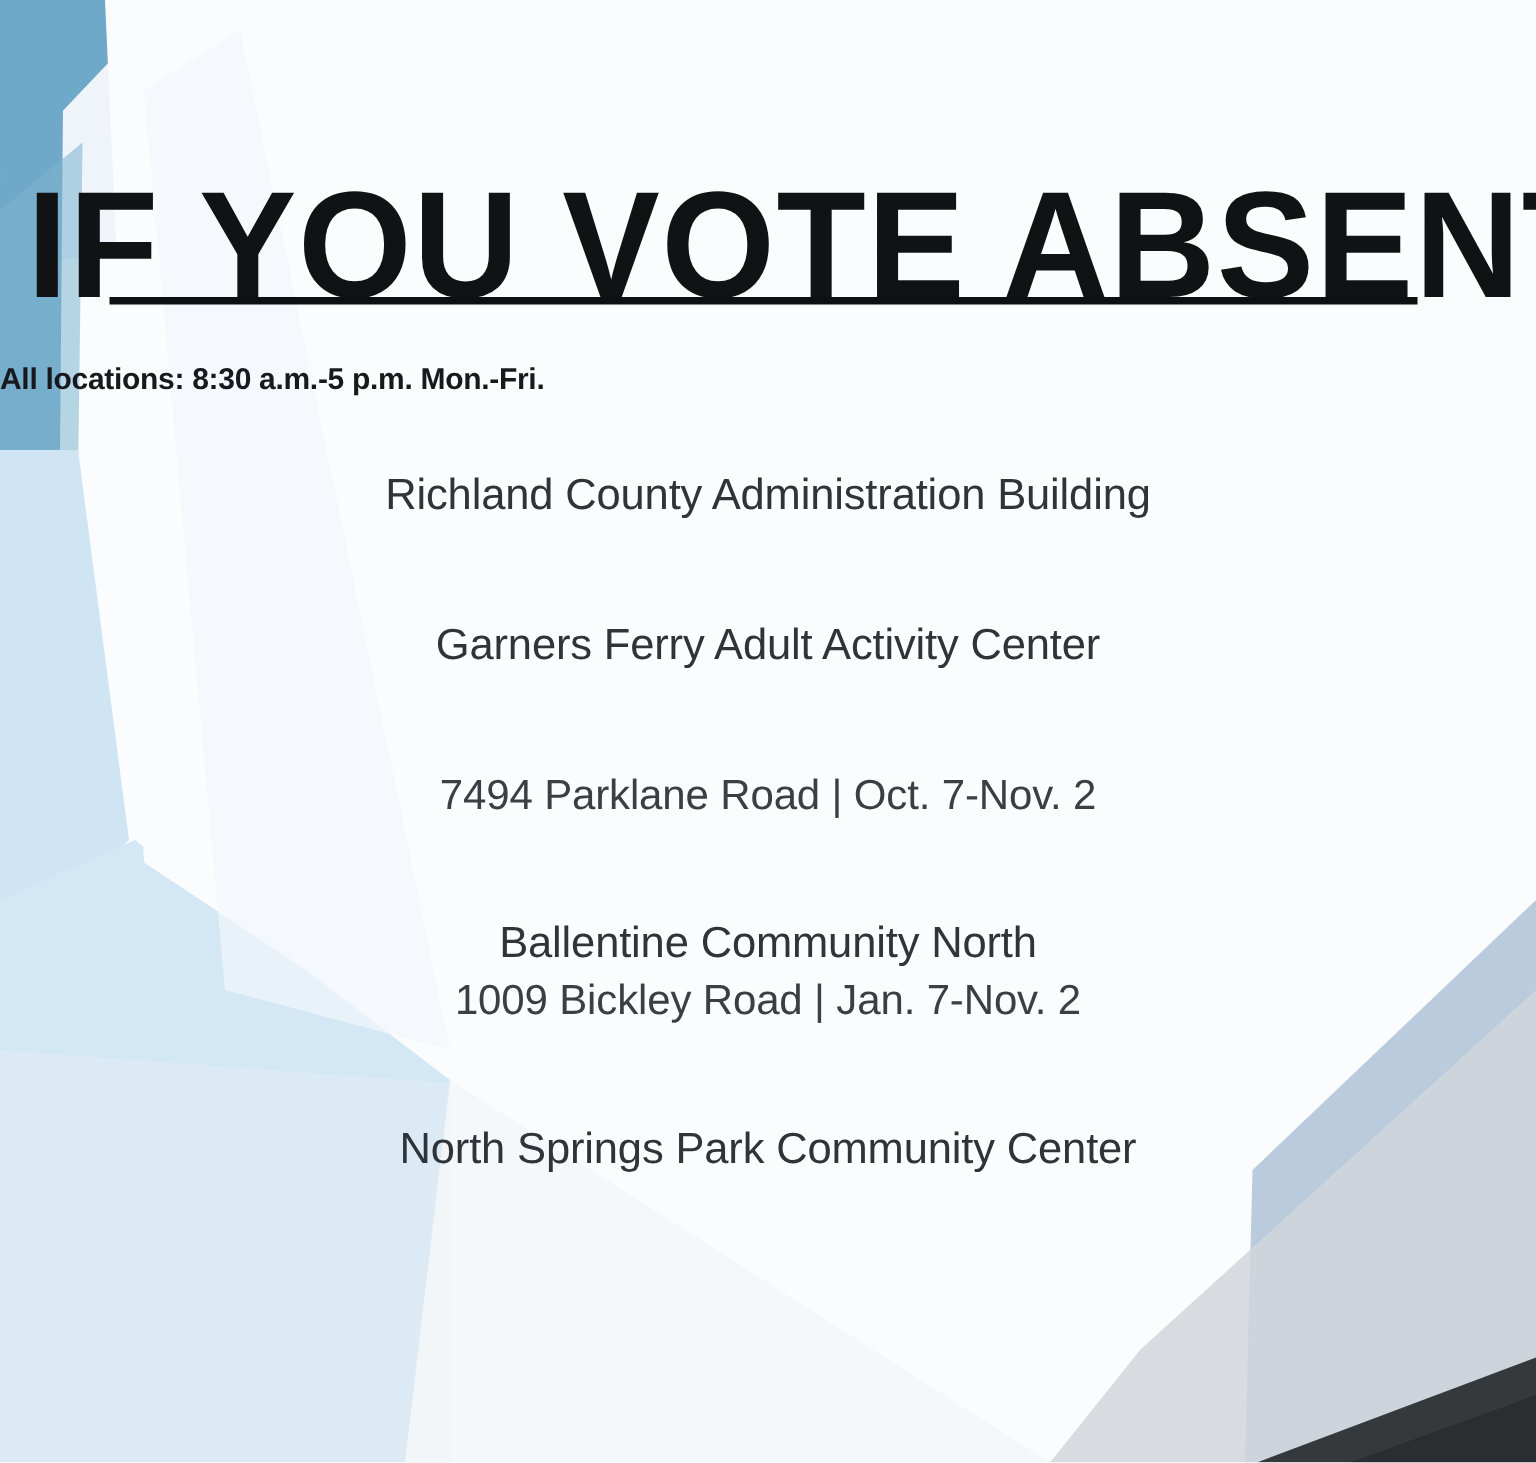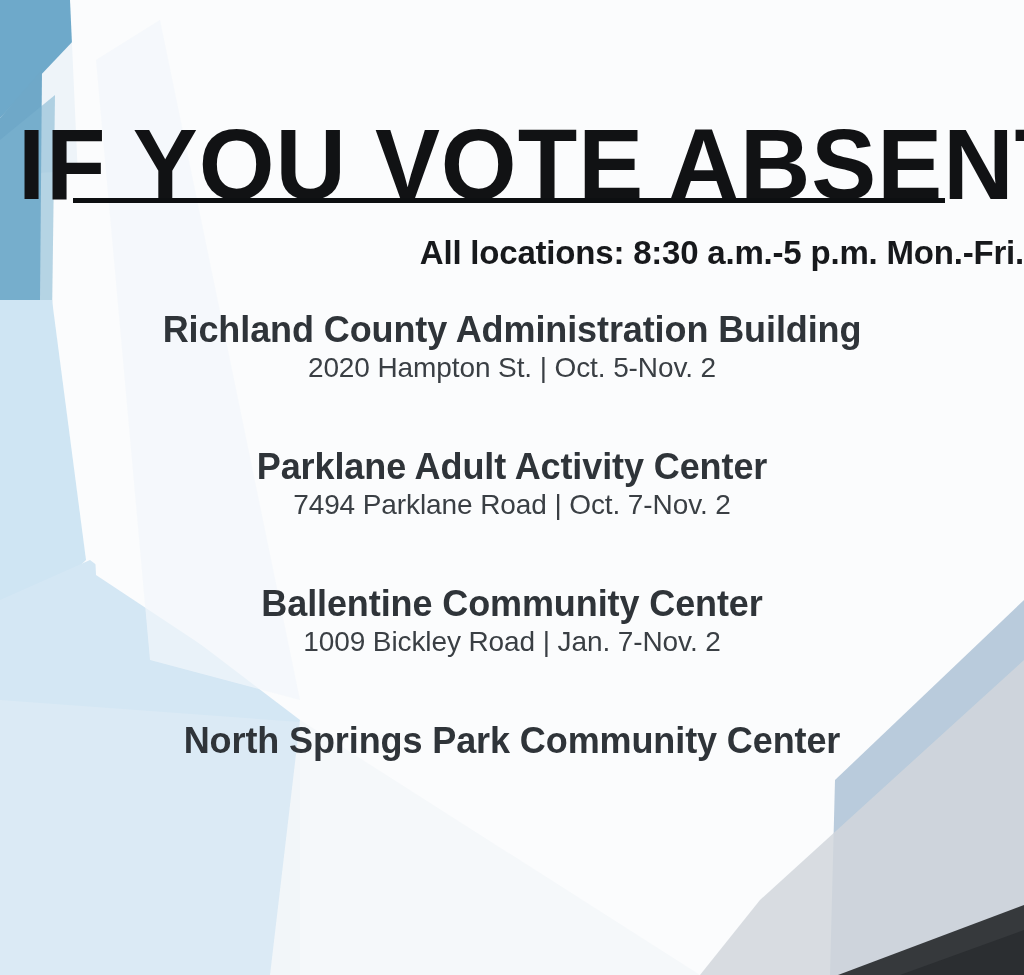--- a/index.html
+++ b/index.html
@@ -58,28 +58,28 @@
     position: absolute;
     left: 73px;
     top: 198px;
     width: 872px;
     height: 5px;
     background: #0d0f11;
   }
 
   .hours-line {
     position: absolute;
-    left: 16px;
+    left: 0;
     right: 0;
     top: 236px;
-    text-align: right;
+    text-align: left;
     color: #17191c;
     font-family: "Liberation Sans", sans-serif;
     font-weight: bold;
-    font-size: 33px;
+    font-size: 20px;
     line-height: 34px;
     letter-spacing: -0.2px;
     white-space: nowrap;
   }
 
   .locations {
     position: absolute;
     left: 0;
     right: 0;
     top: 311px;
@@ -89,22 +89,22 @@
     text-align: center;
     margin-bottom: 62px;
   }
   .location-block:last-child {
     margin-bottom: 12px;
   }
 
   .location-name {
     color: #2f3439;
     font-family: "Liberation Sans", sans-serif;
-    font-weight: bold;
-    font-size: 36px;
+    font-weight: normal;
+    font-size: 29px;
     line-height: 38px;
     letter-spacing: -0.1px;
     white-space: nowrap;
   }
 
   .location-detail {
     color: #3a3f44;
     font-family: "Liberation Sans", sans-serif;
     font-weight: normal;
     font-size: 28px;
@@ -141,33 +141,32 @@
     <h1 class="poster-title">IF YOU VOTE ABSENTEE</h1>
 
     <div class="title-rule"></div>
 
     <div class="hours-line">All locations: 8:30 a.m.-5 p.m. Mon.-Fri.</div>
 
     <div class="locations">
 
       <div class="location-block">
         <div class="location-name">Richland County Administration Building</div>
-        <div class="location-detail">2020 Hampton St. | Oct. 5-Nov. 2</div>
       </div>
 
       <div class="location-block">
+        <div class="location-name">Garners Ferry Adult Activity Center</div>
       </div>
 
       <div class="location-block">
-        <div class="location-name">Parklane Adult Activity Center</div>
         <div class="location-detail">7494 Parklane Road | Oct. 7-Nov. 2</div>
       </div>
 
       <div class="location-block">
-        <div class="location-name">Ballentine Community Center</div>
+        <div class="location-name">Ballentine Community North</div>
         <div class="location-detail">1009 Bickley Road | Jan. 7-Nov. 2</div>
       </div>
 
       <div class="location-block">
         <div class="location-name">North Springs Park Community Center</div>
       </div>
 
     </div>
   </div>
 </div>

